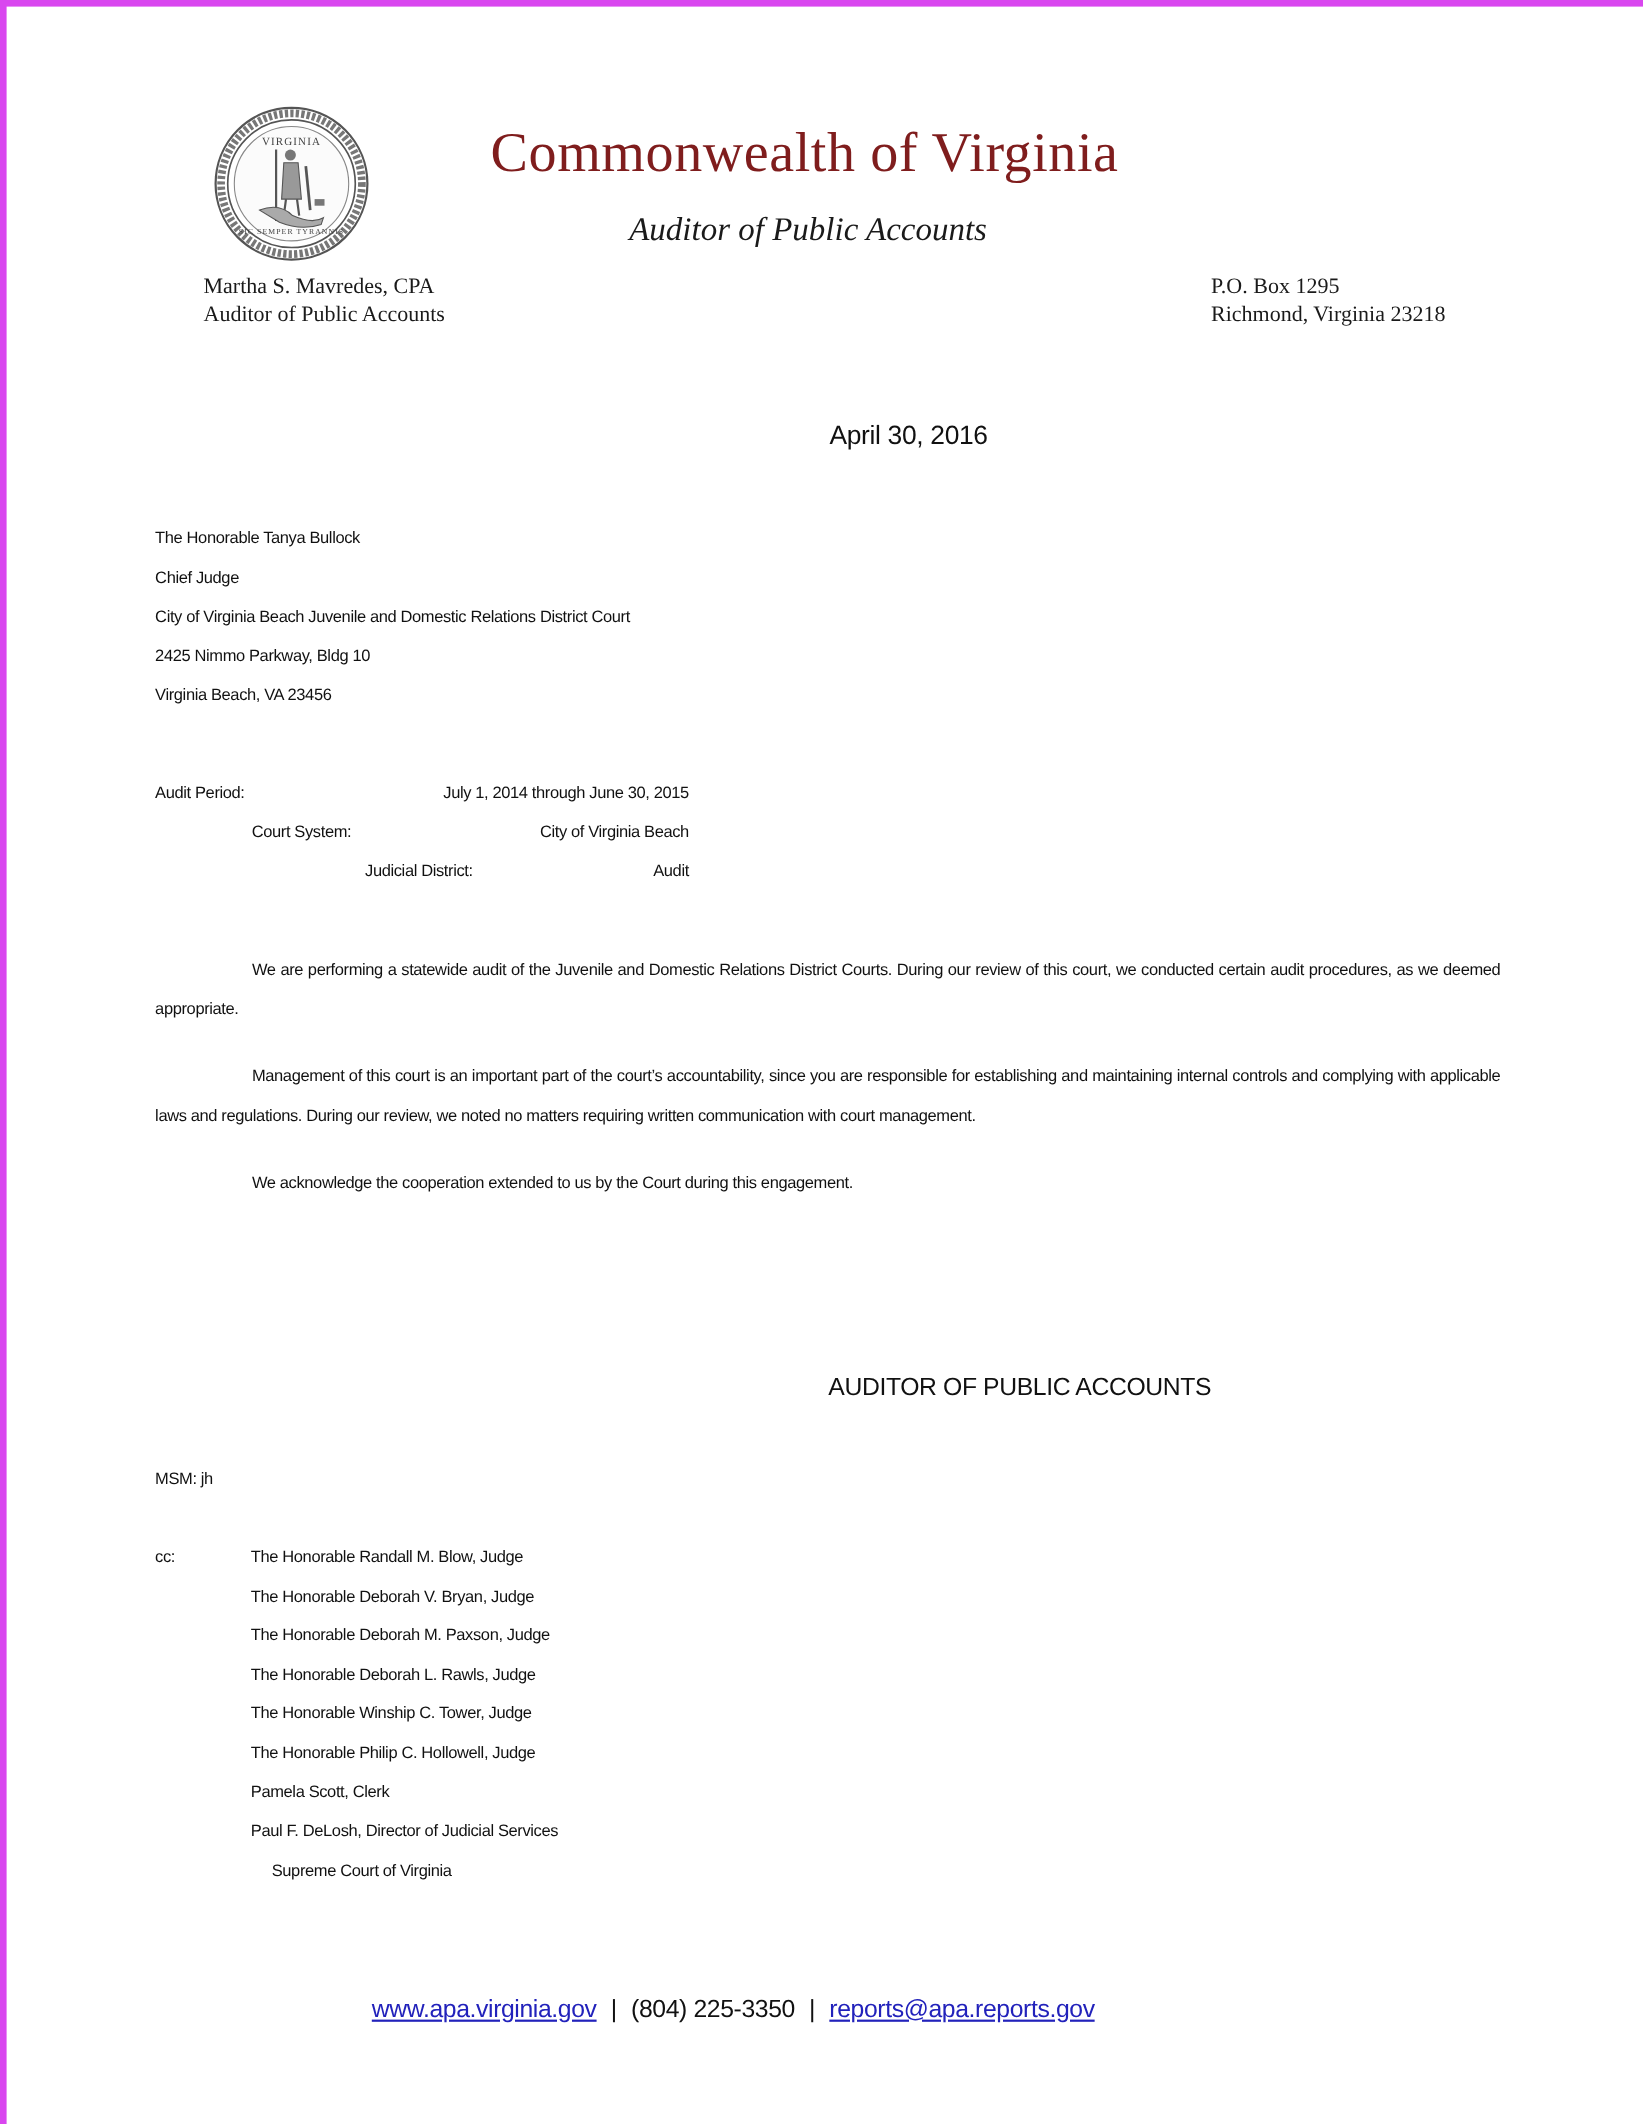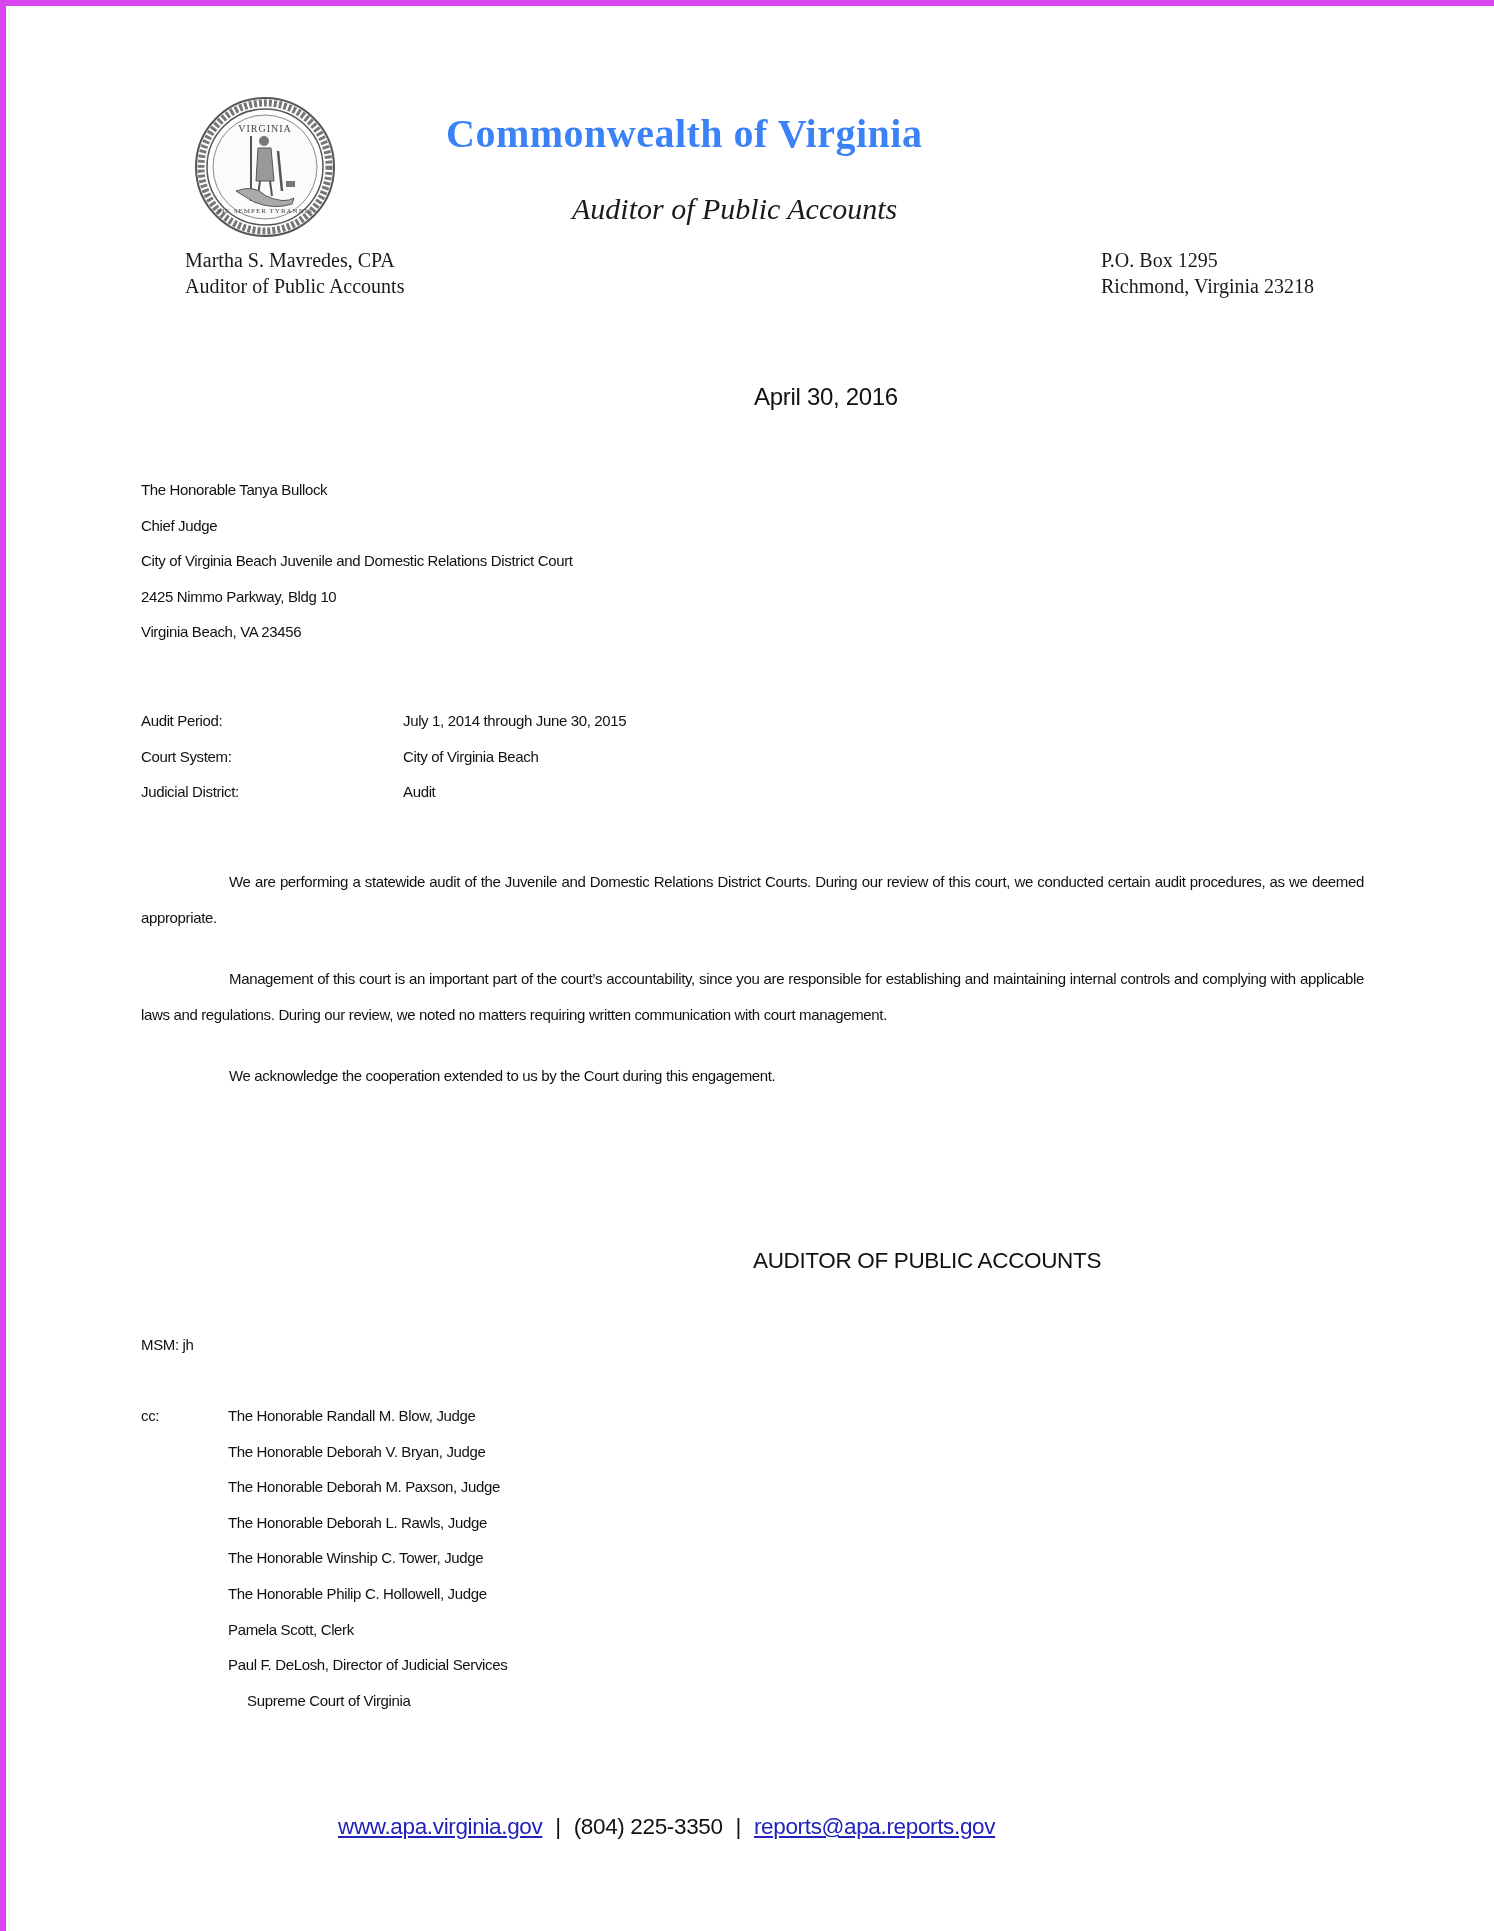--- a/index.html
+++ b/index.html
@@ -10,32 +10,32 @@
   }
   .abs { position: absolute; white-space: nowrap; }
   .serif { font-family: "Liberation Serif", "DejaVu Serif", serif; color: #1a1a1a; }
   .sans { font-family: "Liberation Sans", "DejaVu Sans", sans-serif; color: #111; font-size: 15px; letter-spacing: -0.35px; }
 
   
   .seal { position: absolute; left: 188px; top: 90px; width: 142px; height: 142px; }
 
   
   .lh-title {
-    left: 440px; top: 104px; font-size: 40px; font-weight: bold; letter-spacing: 0.5px;
-    font-family: "Liberation Serif", "DejaVu Serif", serif; color: #3b82f6;
+    left: 440px; top: 104px; font-size: 51px; font-weight: normal; letter-spacing: 0.5px;
+    font-family: "Liberation Serif", "DejaVu Serif", serif; color: #7f1d1d;
   }
   .lh-subtitle { left: 566px; top: 186px; font-size: 30px; font-style: italic; }
   .lh-left { left: 179px; top: 242px; font-size: 20px; line-height: 25.5px; }
   .lh-right { right: 180px; top: 242px; font-size: 20px; line-height: 25.5px; text-align: left; }
 
   .date { left: 748px; top: 377px; font-size: 24px; letter-spacing: -0.3px; }
 
   .addr { left: 135px; top: 466px; line-height: 35.6px; }
   .meta { left: 135px; top: 697px; line-height: 35.6px; }
-  .meta-row { display: flex; }
+  .meta-row { display: flex; justify-content: flex-end; }
   .meta-label { width: 262px; }
 
   .body {
     position: absolute; left: 135px; top: 858px; width: 1223px;
     line-height: 35.6px; text-align: justify; white-space: normal;
   }
   .body p { margin: 0 0 26px 0; text-indent: 88px; }
   .body p.ack { text-align: left; }
 
   .sig { left: 747px; top: 1242px; font-size: 22.5px; }

